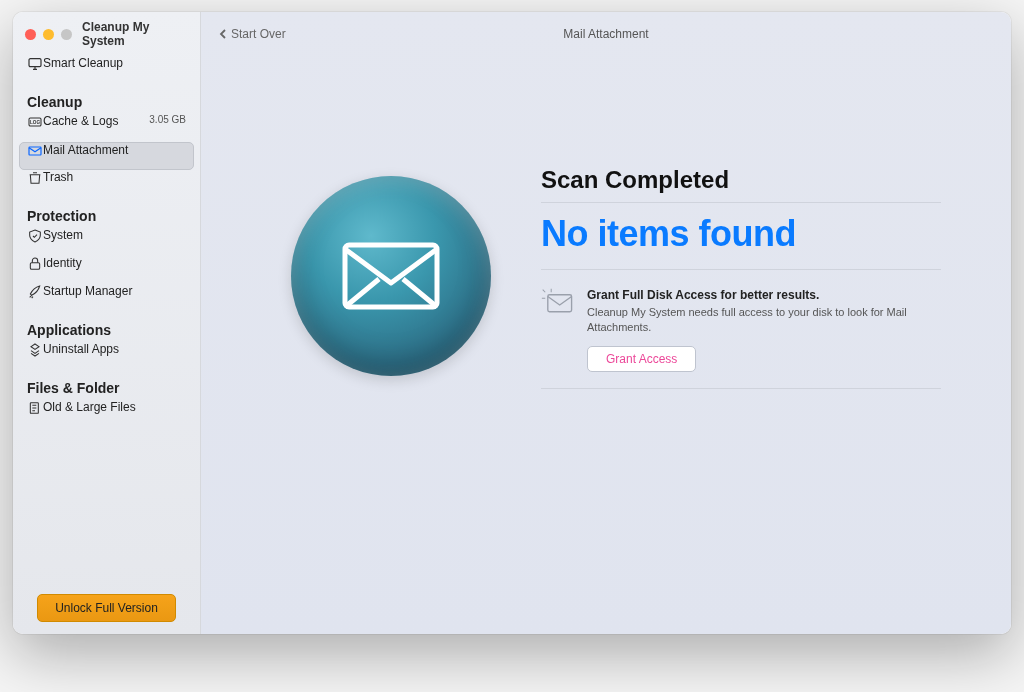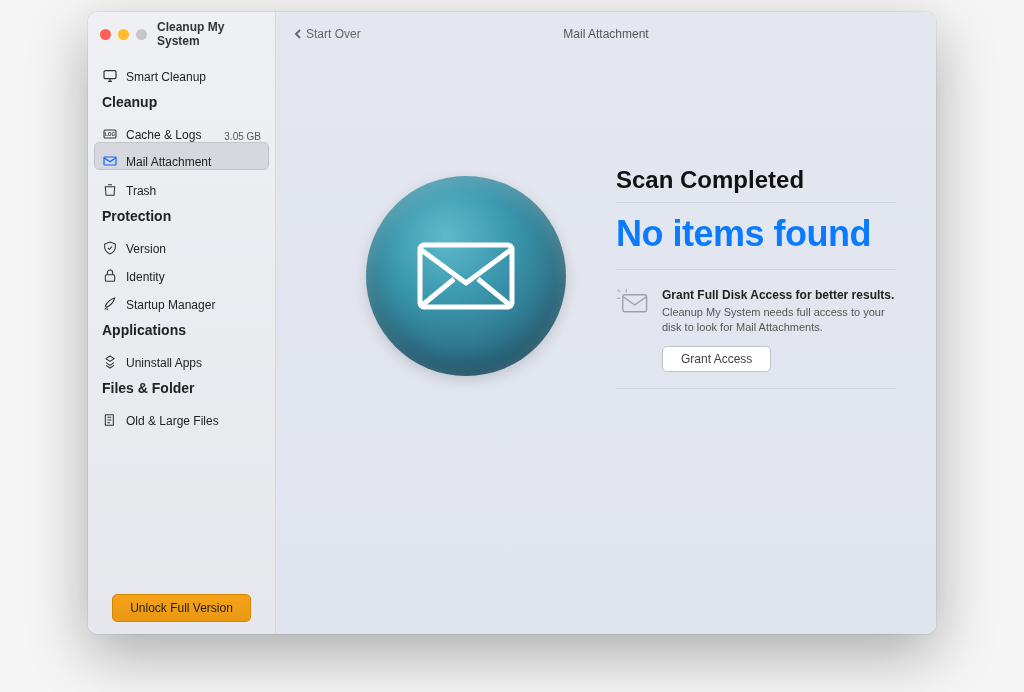--- a/index.html
+++ b/index.html
@@ -1,20 +1,20 @@
 <!DOCTYPE html>
 <html><head>
 <meta charset="utf-8">
 <style>
   * { box-sizing: border-box; margin: 0; padding: 0; }
   html, body { width: 1024px; height: 692px; overflow: hidden; font-family: -apple-system, "Helvetica Neue", Arial, sans-serif; }
   body { background: #f5f5f5; }
 
   .window {
-    width: 848px;
+    width: 998px;
     height: 622px;
     margin: 12px auto;
     background: #fff;
     border-radius: 10px;
     overflow: hidden;
     display: flex;
     box-shadow: 0 20px 60px rgba(0,0,0,0.3), 0 0 0 1px rgba(0,0,0,0.05);
   }
 
   
@@ -34,28 +34,27 @@
   }
   .dots { display: flex; gap: 7px; margin-right: 10px; }
   .dot { width: 11px; height: 11px; border-radius: 50%; }
   .dot.r { background:#ff5f57; }
   .dot.y { background:#febc2e; }
   .dot.g { background:#c6c6c6; }
   .win-title { font-size: 12px; font-weight: 600; color:#333; }
 
   .sb-scroll { flex: 1; overflow-y: auto; padding: 0 6px; }
   .sb-item {
-    display: flex; align-items: flex-end;
+    display: flex; align-items: flex-start;
     height: 28px;
     padding: 0 8px;
     border-radius: 5px;
     font-size: 12px;
     color: #222;
     cursor: default;
-    gap: 8px;
   }
   .sb-item.active { background: #d6d8de; border:1px solid #c2c5cc; height:28px; padding:0 7px;}
   .sb-item .ico { width: 16px; height: 16px; flex: 0 0 16px; display:flex; align-items:center; justify-content:center; color:#333; }
   .sb-item .badge { margin-left:auto; font-size: 10px; color:#555; }
   .sb-section {
     font-size: 14px;
     font-weight: 700;
     color: #222;
     padding: 10px 8px 4px;
   }
@@ -116,21 +115,21 @@
   .h-none { font-size: 36px; font-weight: 700; color:#0a7bff; padding: 10px 0 14px; border-bottom:1px solid #cfd3dc; letter-spacing:-0.5px;}
 
   .access-row { display:flex; gap:12px; padding: 18px 0 16px; border-bottom:1px solid #cfd3dc; }
   .access-ico { width:34px; flex:0 0 34px; color:#9aa0ab; }
   .access-txt { flex:1; }
   .access-title { font-size:12px; font-weight:700; color:#222; margin-bottom:3px; }
   .access-desc { font-size:11px; color:#555; line-height:1.4; margin-bottom:10px; }
   .grant-btn {
     height: 26px; padding: 4px 18px;
     border:1px solid #bfc4cf; border-radius:5px;
-    background:#fff; color:#404040;
+    background:#fff; color:#ec4899;
     font-size:12px; font-weight:500; cursor:pointer;
   }
 
   svg { display:block; }
 </style>
 </head>
 <body>
 
 <div class="window">
 
@@ -191,21 +190,21 @@
 
       <div class="sb-section">Protection</div>
 
       <div class="sb-item">
         <span class="ico">
           <svg viewBox="0 0 24 24" fill="none" stroke="currentColor" stroke-width="1.6">
               <path d="M12 3l8 3v5c0 5-3.5 8-8 10-4.5-2-8-5-8-10V6l8-3z"></path>
               <path d="M9 12l2 2 4-4"></path>
             </svg>
         </span>
-        <span>Version</span>
+        <span>System</span>
       </div>
 
       <div class="sb-item">
         <span class="ico">
           <svg viewBox="0 0 24 24" fill="none" stroke="currentColor" stroke-width="1.6">
               <rect x="5" y="10" width="14" height="10" rx="2"></rect>
               <path d="M8 10V7a4 4 0 018 0v3"></path>
             </svg>
         </span>
         <span>Identity</span>

